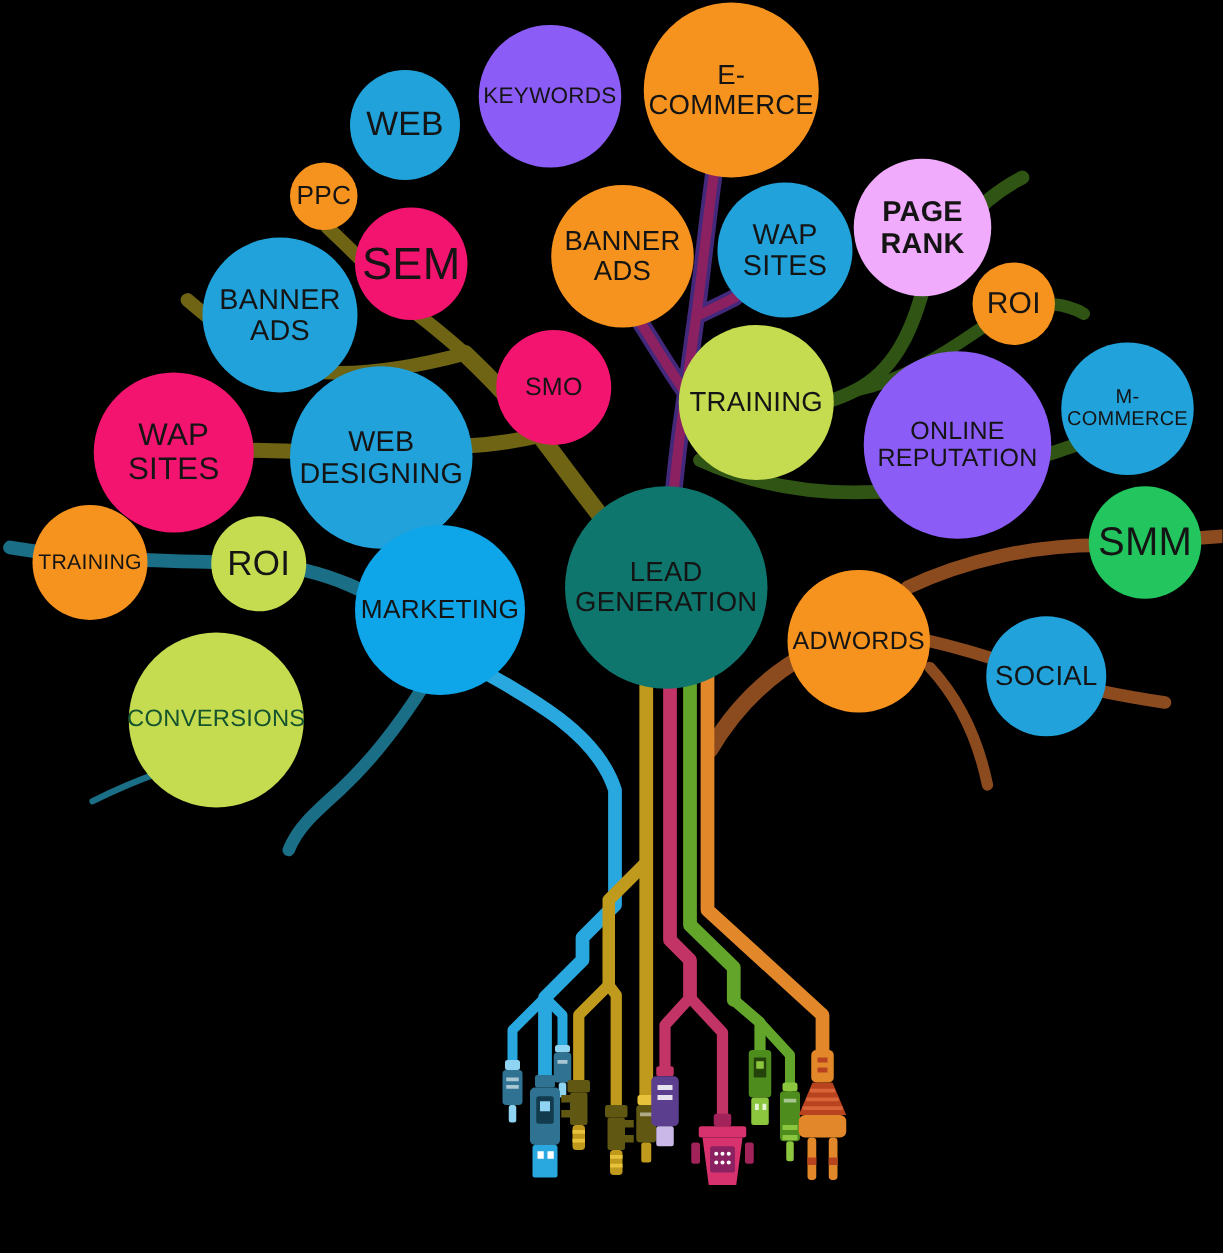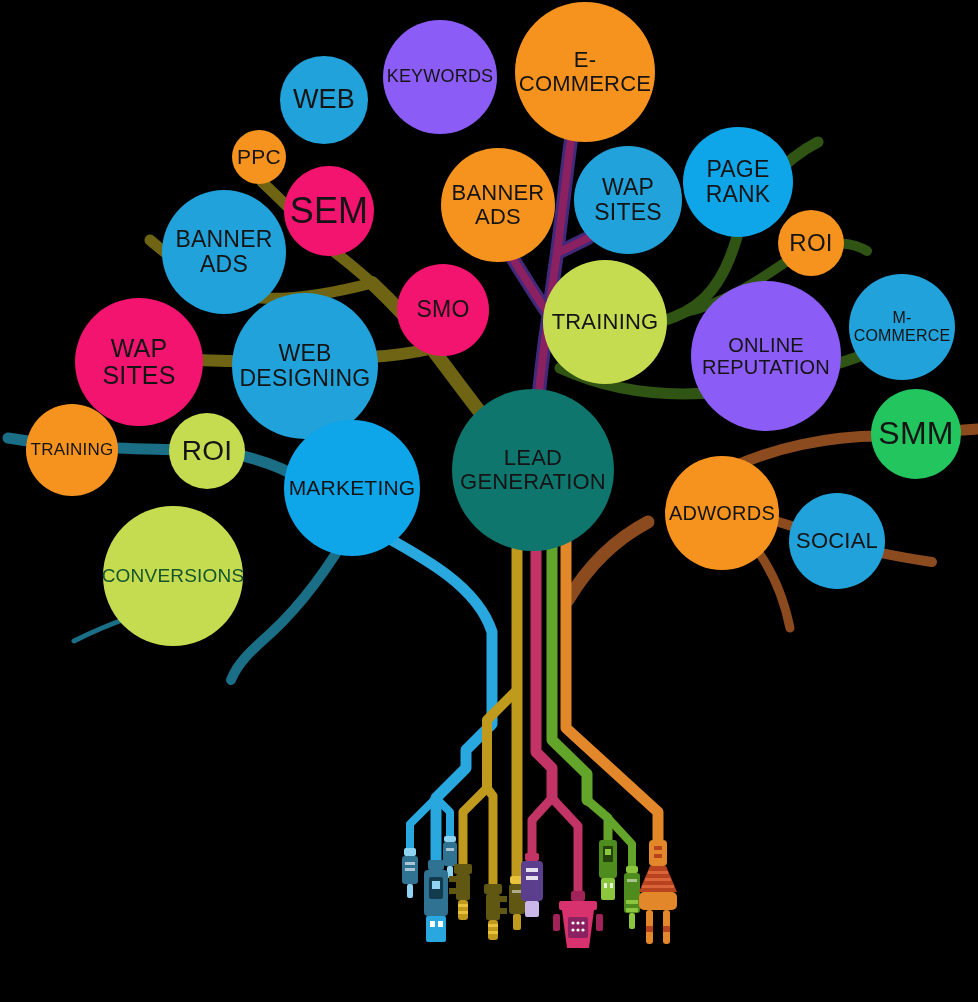--- a/index.html
+++ b/index.html
@@ -194,36 +194,36 @@
       <div class="node" style="left: 585px; top: 72px; width: 140px; height: 140px; background: rgb(246, 147, 30); font-size: 22px; color: rgb(20, 20, 20);">E-
 COMMERCE</div>
       <div class="node" style="left: 259px; top: 157px; width: 54px; height: 54px; background: rgb(246, 147, 30); font-size: 21px; color: rgb(20, 20, 20);">PPC</div>
       <div class="node" style="left: 329px; top: 211px; width: 90px; height: 90px; background: rgb(242, 20, 111); font-size: 36px; color: rgb(20, 20, 20);">SEM</div>
       <div class="node" style="left: 224px; top: 252px; width: 124px; height: 124px; background: rgb(33, 162, 218); font-size: 23px; color: rgb(20, 20, 20);">BANNER
 ADS</div>
       <div class="node" style="left: 498px; top: 205px; width: 114px; height: 114px; background: rgb(246, 147, 30); font-size: 22px; color: rgb(20, 20, 20);">BANNER
 ADS</div>
       <div class="node" style="left: 628px; top: 200px; width: 108px; height: 108px; background: rgb(33, 162, 218); font-size: 23px; color: rgb(20, 20, 20);">WAP
 SITES</div>
-      <div class="node" style="left: 738px; top: 182px; width: 110px; height: 110px; background: #0ea5e9; font-size: 23px; color: rgb(20, 20, 20);">PAGE
+      <div class="node" style="left: 738px; top: 182px; width: 110px; height: 110px; background: #f0abfc; font-size: 23px; color: rgb(20, 20, 20); font-weight: bold;">PAGE
 RANK</div>
       <div class="node" style="left: 811px; top: 243px; width: 66px; height: 66px; background: rgb(246, 147, 30); font-size: 24px; color: rgb(20, 20, 20);">ROI</div>
-      <div class="node" style="left: 443px; top: 310px; width: 92px; height: 92px; background: rgb(242, 20, 111); font-size: 23px; color: rgb(20, 20, 20);">SMO</div>
+      <div class="node" style="left: 443px; top: 310px; width: 92px; height: 92px; background: rgb(242, 20, 111); font-size: 20px; color: rgb(20, 20, 20);">SMO</div>
       <div class="node" style="left: 605px; top: 322px; width: 124px; height: 124px; background: rgb(198, 220, 80); font-size: 22px; color: rgb(20, 20, 20);">TRAINING</div>
       <div class="node" style="left: 766px; top: 356px; width: 150px; height: 150px; background: #8b5cf6; font-size: 20px; color: rgb(20, 20, 20);">ONLINE
 REPUTATION</div>
       <div class="node" style="left: 902px; top: 327px; width: 106px; height: 106px; background: rgb(33, 162, 218); font-size: 16px; color: rgb(20, 20, 20);">M-
 COMMERCE</div>
       <div class="node" style="left: 139px; top: 362px; width: 128px; height: 128px; background: rgb(242, 20, 111); font-size: 25px; color: rgb(20, 20, 20);">WAP
 SITES</div>
       <div class="node" style="left: 305px; top: 366px; width: 146px; height: 146px; background: rgb(33, 162, 218); font-size: 23px; color: rgb(20, 20, 20);">WEB
 DESIGNING</div>
       <div class="node" style="left: 72px; top: 450px; width: 92px; height: 92px; background: rgb(246, 147, 30); font-size: 17px; color: rgb(20, 20, 20);">TRAINING</div>
       <div class="node" style="left: 207px; top: 451px; width: 76px; height: 76px; background: rgb(198, 220, 80); font-size: 28px; color: rgb(20, 20, 20);">ROI</div>
       <div class="node" style="left: 916px; top: 434px; width: 90px; height: 90px; background: #22c55e; font-size: 32px; color: rgb(20, 20, 20);">SMM</div>
       <div class="node" style="left: 533px; top: 470px; width: 162px; height: 162px; background: #0f766e; font-size: 22px; color: rgb(20, 20, 20);">LEAD
 GENERATION</div>
-      <div class="node" style="left: 687px; top: 513px; width: 114px; height: 114px; background: rgb(246, 147, 30); font-size: 20px; color: rgb(20, 20, 20); margin-left: 35px;">ADWORDS</div>
+      <div class="node" style="left: 687px; top: 513px; width: 114px; height: 114px; background: rgb(246, 147, 30); font-size: 20px; color: rgb(20, 20, 20);">ADWORDS</div>
       <div class="node" style="left: 837px; top: 541px; width: 96px; height: 96px; background: rgb(33, 162, 218); font-size: 22px; color: rgb(20, 20, 20);">SOCIAL</div>
       <div class="node" style="left: 352px; top: 488px; width: 136px; height: 136px; background: #0ea5e9; font-size: 21px; color: rgb(20, 20, 20);">MARKETING</div>
       <div class="node" style="left: 173px; top: 576px; width: 140px; height: 140px; background: rgb(198, 220, 80); font-size: 19px; color: #14532d;">CONVERSIONS</div>
     </div>
 </div>
 
 </body></html>

